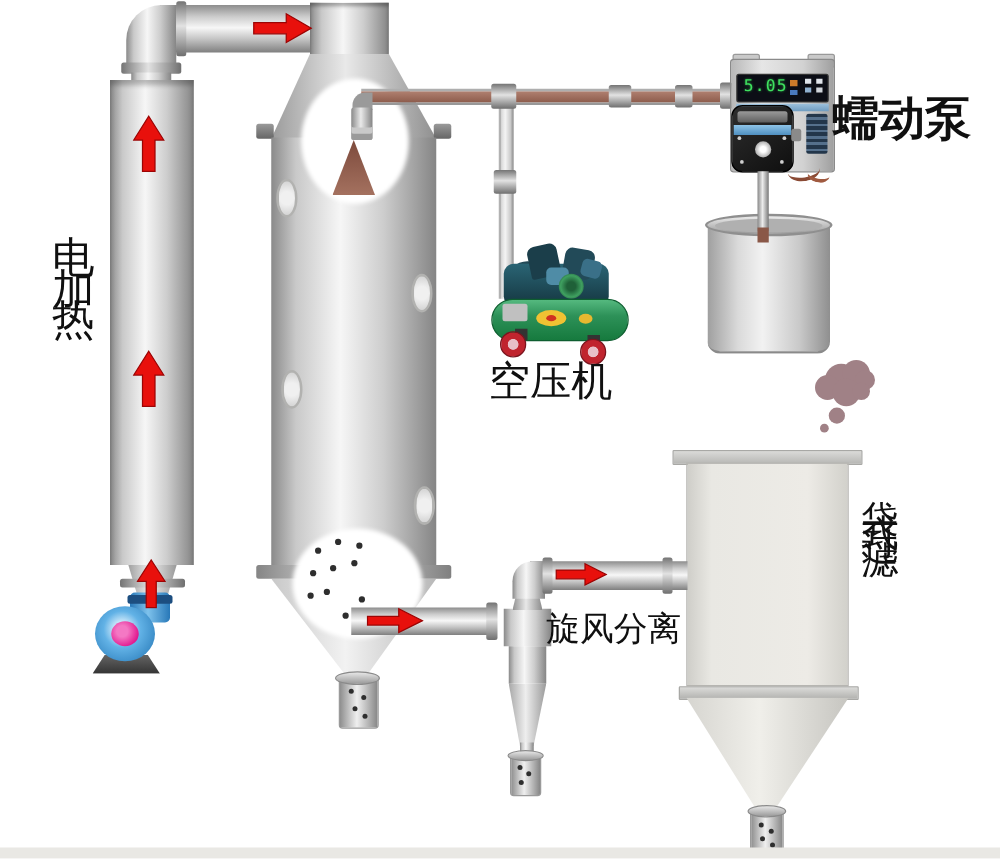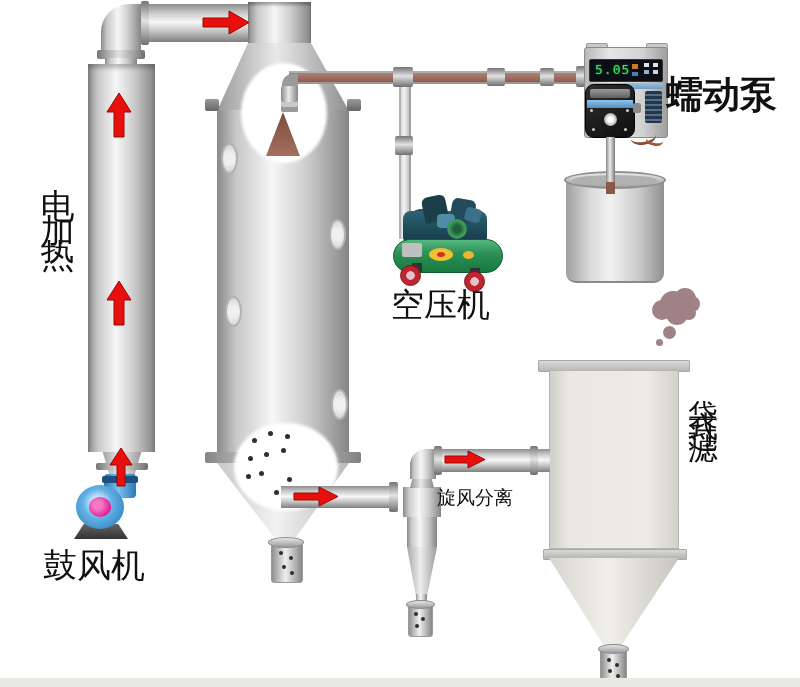--- a/index.html
+++ b/index.html
@@ -190,19 +190,18 @@
   <svg class="a" style="left:293px;top:485px;" width="46" height="23" viewBox="0 0 46 23">
     <polygon points="1,8 26,8 26,2 45,11.5 26,21 26,15 1,15" fill="#e8100c" stroke="#9c0404" stroke-width="1"></polygon>
     </svg>
   <svg class="a" style="left:444px;top:449px;" width="42" height="21" viewBox="0 0 42 21">
     <polygon points="1,7 24,7 24,2 41,10.5 24,19 24,14 1,14" fill="#e8100c" stroke="#9c0404" stroke-width="1"></polygon>
     </svg>
 
   <div class="a" style="left:0px;top:678px;width:800px;height:9px;background:#e9e8e4;"></div>
 
   <div class="a cn" style="left:34px;top:162px;height:190px;font-size:34px;writing-mode:vertical-rl;letter-spacing:25px;">电加热</div>
-  <div class="a cn" style="left:43px;top:543px;font-size:34px;letter-spacing:0px;">鼓风机</div>
   <div class="a cn" style="left:391px;top:283px;font-size:33px;">空压机</div>
   <div class="a cn" style="left:666px;top:70px;font-size:37px;font-weight:bold;">蠕动泵</div>
-  <div class="a cn" style="left:437px;top:485px;font-size:19px;">旋风分离</div>
+  <div class="a cn" style="left:437px;top:485px;font-size:27px;">旋风分离</div>
   <div class="a cn" style="left:682px;top:376px;height:170px;font-size:30px;writing-mode:vertical-rl;letter-spacing:11px;">袋式过滤</div>
 
 </div>
 
 </body></html>

